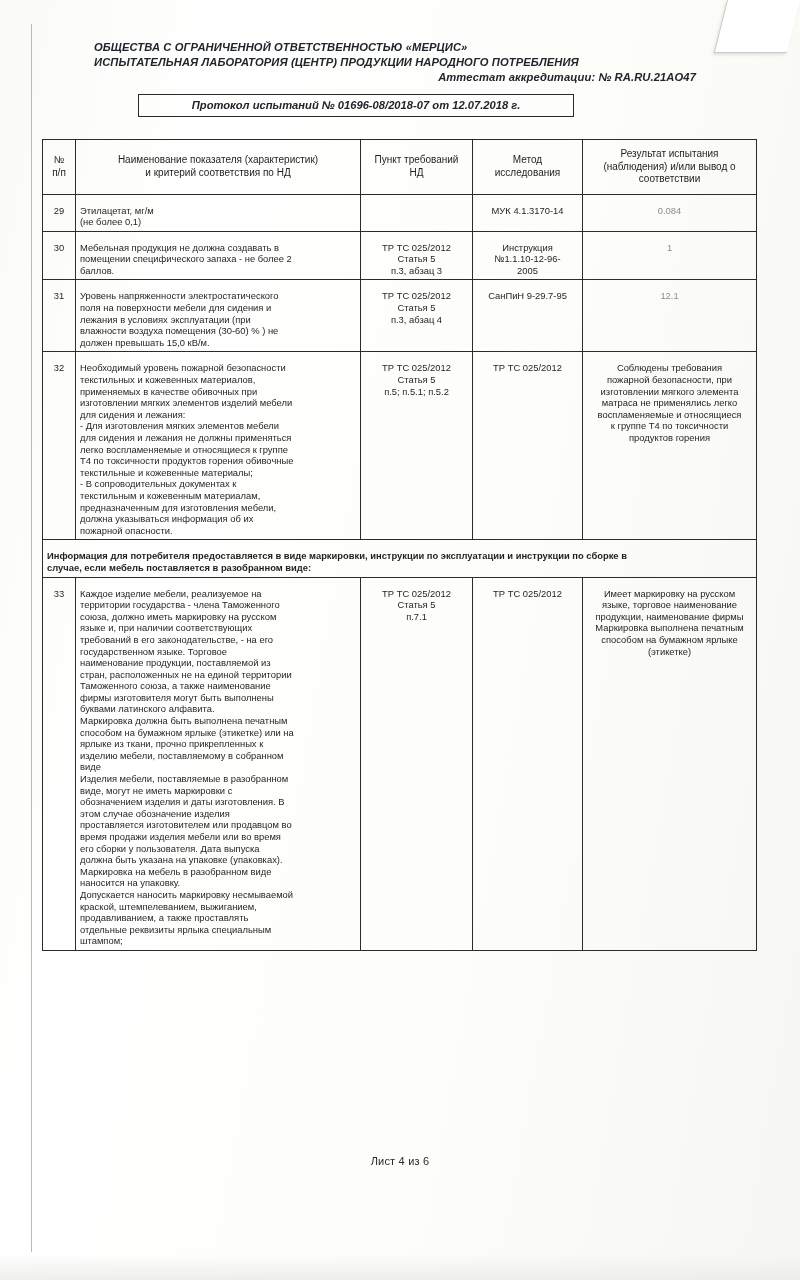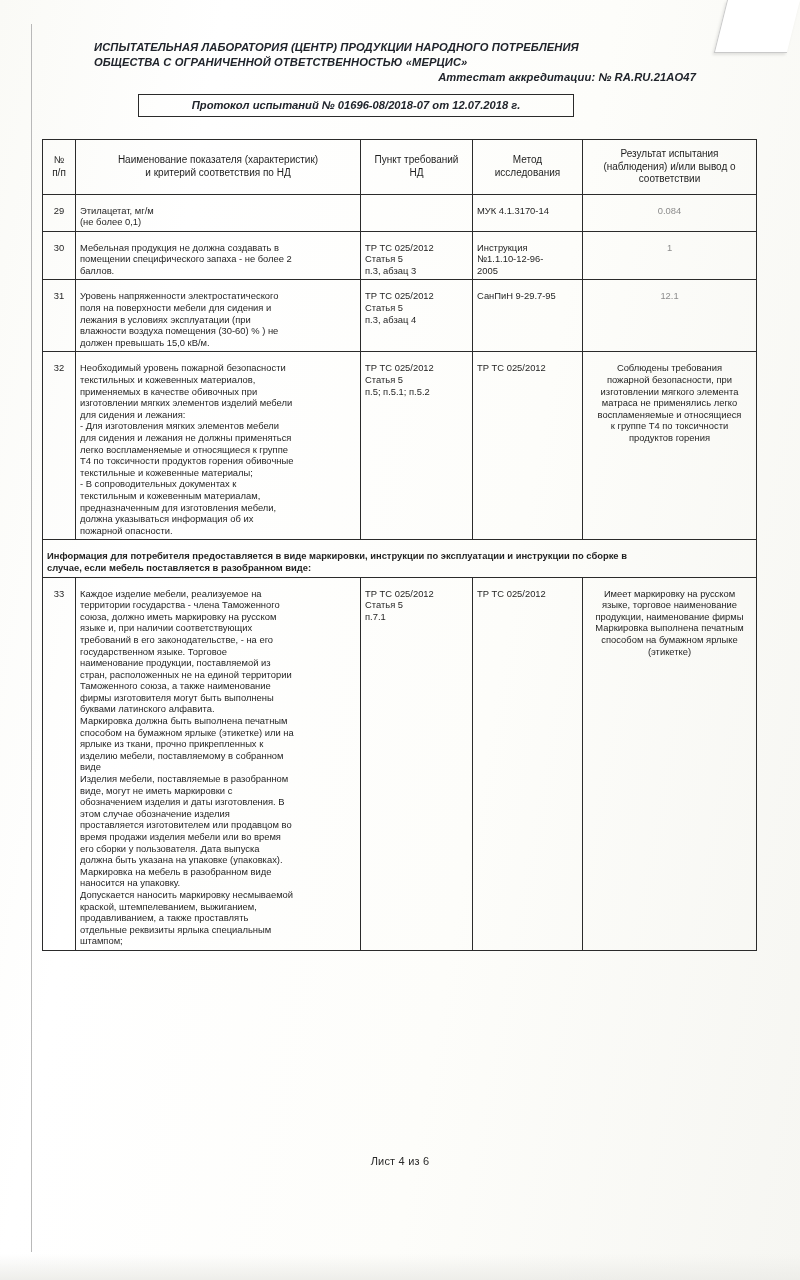--- a/index.html
+++ b/index.html
@@ -114,21 +114,21 @@
   col.c-req   { width: 112px; }
   col.c-meth  { width: 110px; }
   col.c-res   { width: 174px; }
 
   td.num {
     text-align: center;
     vertical-align: middle;
     font-size: 10px;
   }
   td.req, td.meth {
-    text-align: left;
+    text-align: center;
     font-size: 9.4px;
     line-height: 12px;
     color: #1d1d1d;
   }
   td.res {
     text-align: center;
     vertical-align: middle;
     font-size: 9.4px;
     line-height: 12px;
     color: #6f6f6f;
@@ -173,22 +173,22 @@
 <body>
 
 <div class="page">
   <div class="scan-tint"></div>
   <div class="corner-fold"></div>
   <div class="left-rule"></div>
 
   <div class="content">
 
     <div class="header">
+      <div class="line">ОБЩЕСТВА С ОГРАНИЧЕННОЙ ОТВЕТСТВЕННОСТЬЮ «МЕРЦИС»</div>
       <div class="line">ИСПЫТАТЕЛЬНАЯ ЛАБОРАТОРИЯ (ЦЕНТР) ПРОДУКЦИИ НАРОДНОГО ПОТРЕБЛЕНИЯ</div>
-      <div class="line">ОБЩЕСТВА С ОГРАНИЧЕННОЙ ОТВЕТСТВЕННОСТЬЮ «МЕРЦИС»</div>
       <div class="line center">Аттестат аккредитации: № RA.RU.21AO47</div>
     </div>
 
     <div class="protocol-box">Протокол испытаний № 01696-08/2018-07 от 12.07.2018 г.</div>
 
     <table class="doc">
       <colgroup>
         <col class="c-num">
         <col class="c-name">
         <col class="c-req">

